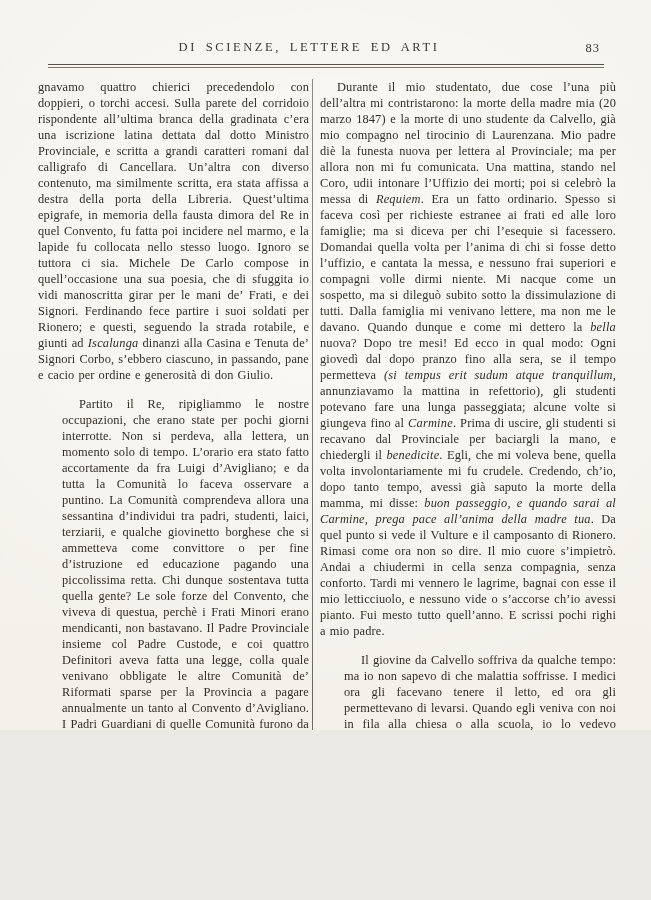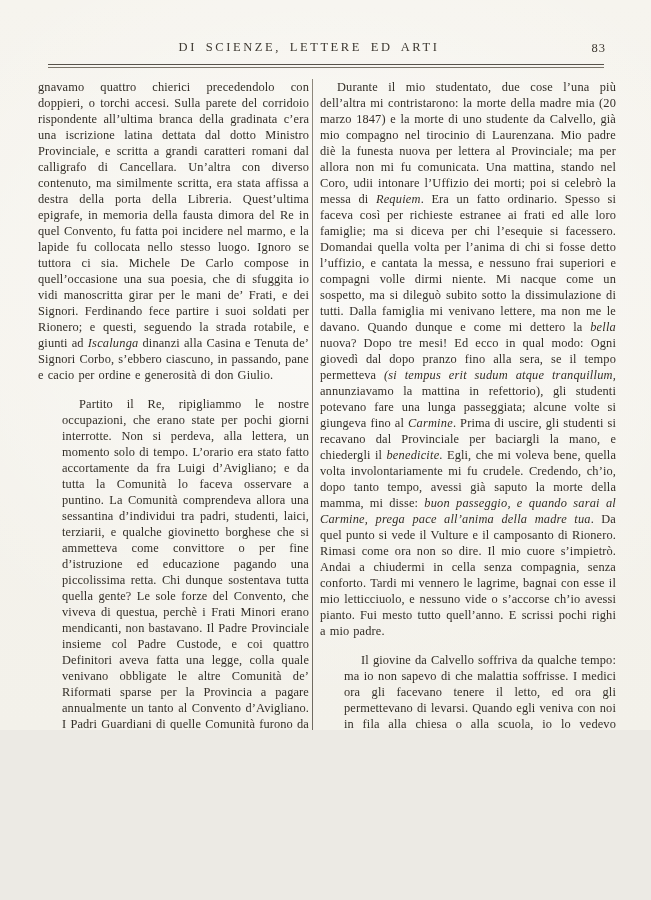--- a/index.html
+++ b/index.html
@@ -33,21 +33,21 @@
     transform: translateX(-14px);
     font-size: 12.5px;
     letter-spacing: 2.6px;
     word-spacing: 3px;
     color: #3d3830;
     white-space: nowrap;
   }
   .page-number {
     position: absolute;
     top: 1px;
-    right: 2px;
+    right: 8px;
     font-size: 12.5px;
     letter-spacing: 1px;
     color: #3d3830;
   }
   .header-rule {
     position: absolute;
     top: 64px;
     left: 48px;
     width: 556px;
     height: 2px;

